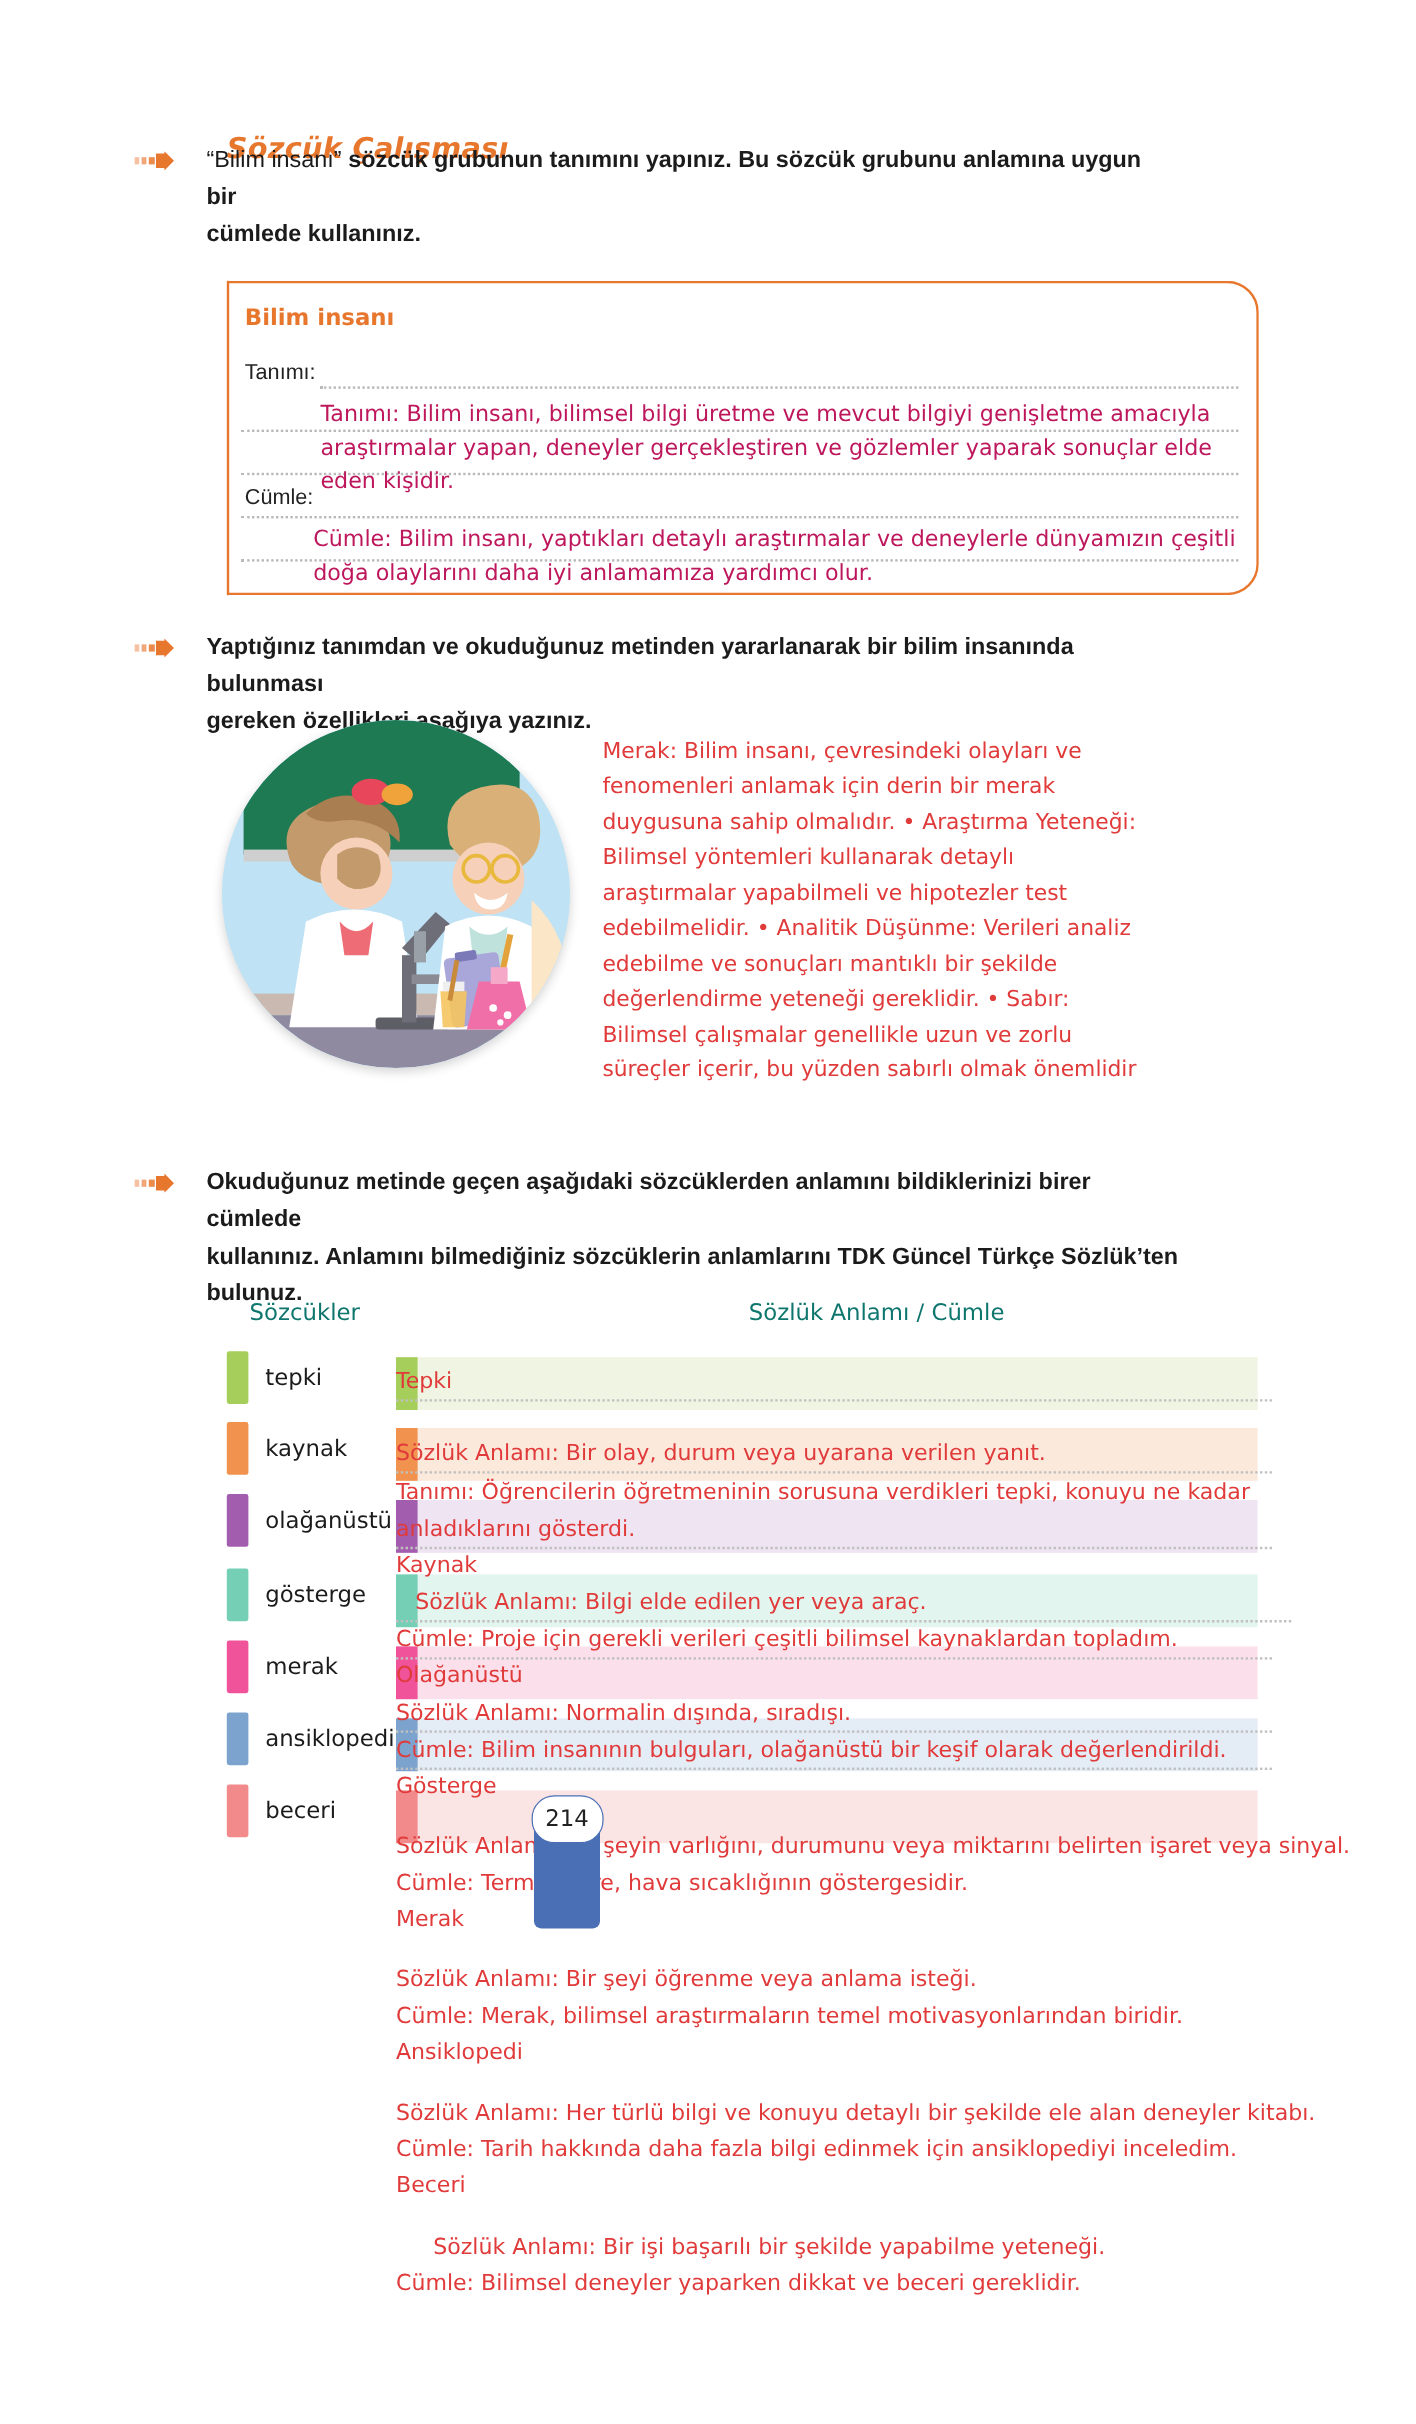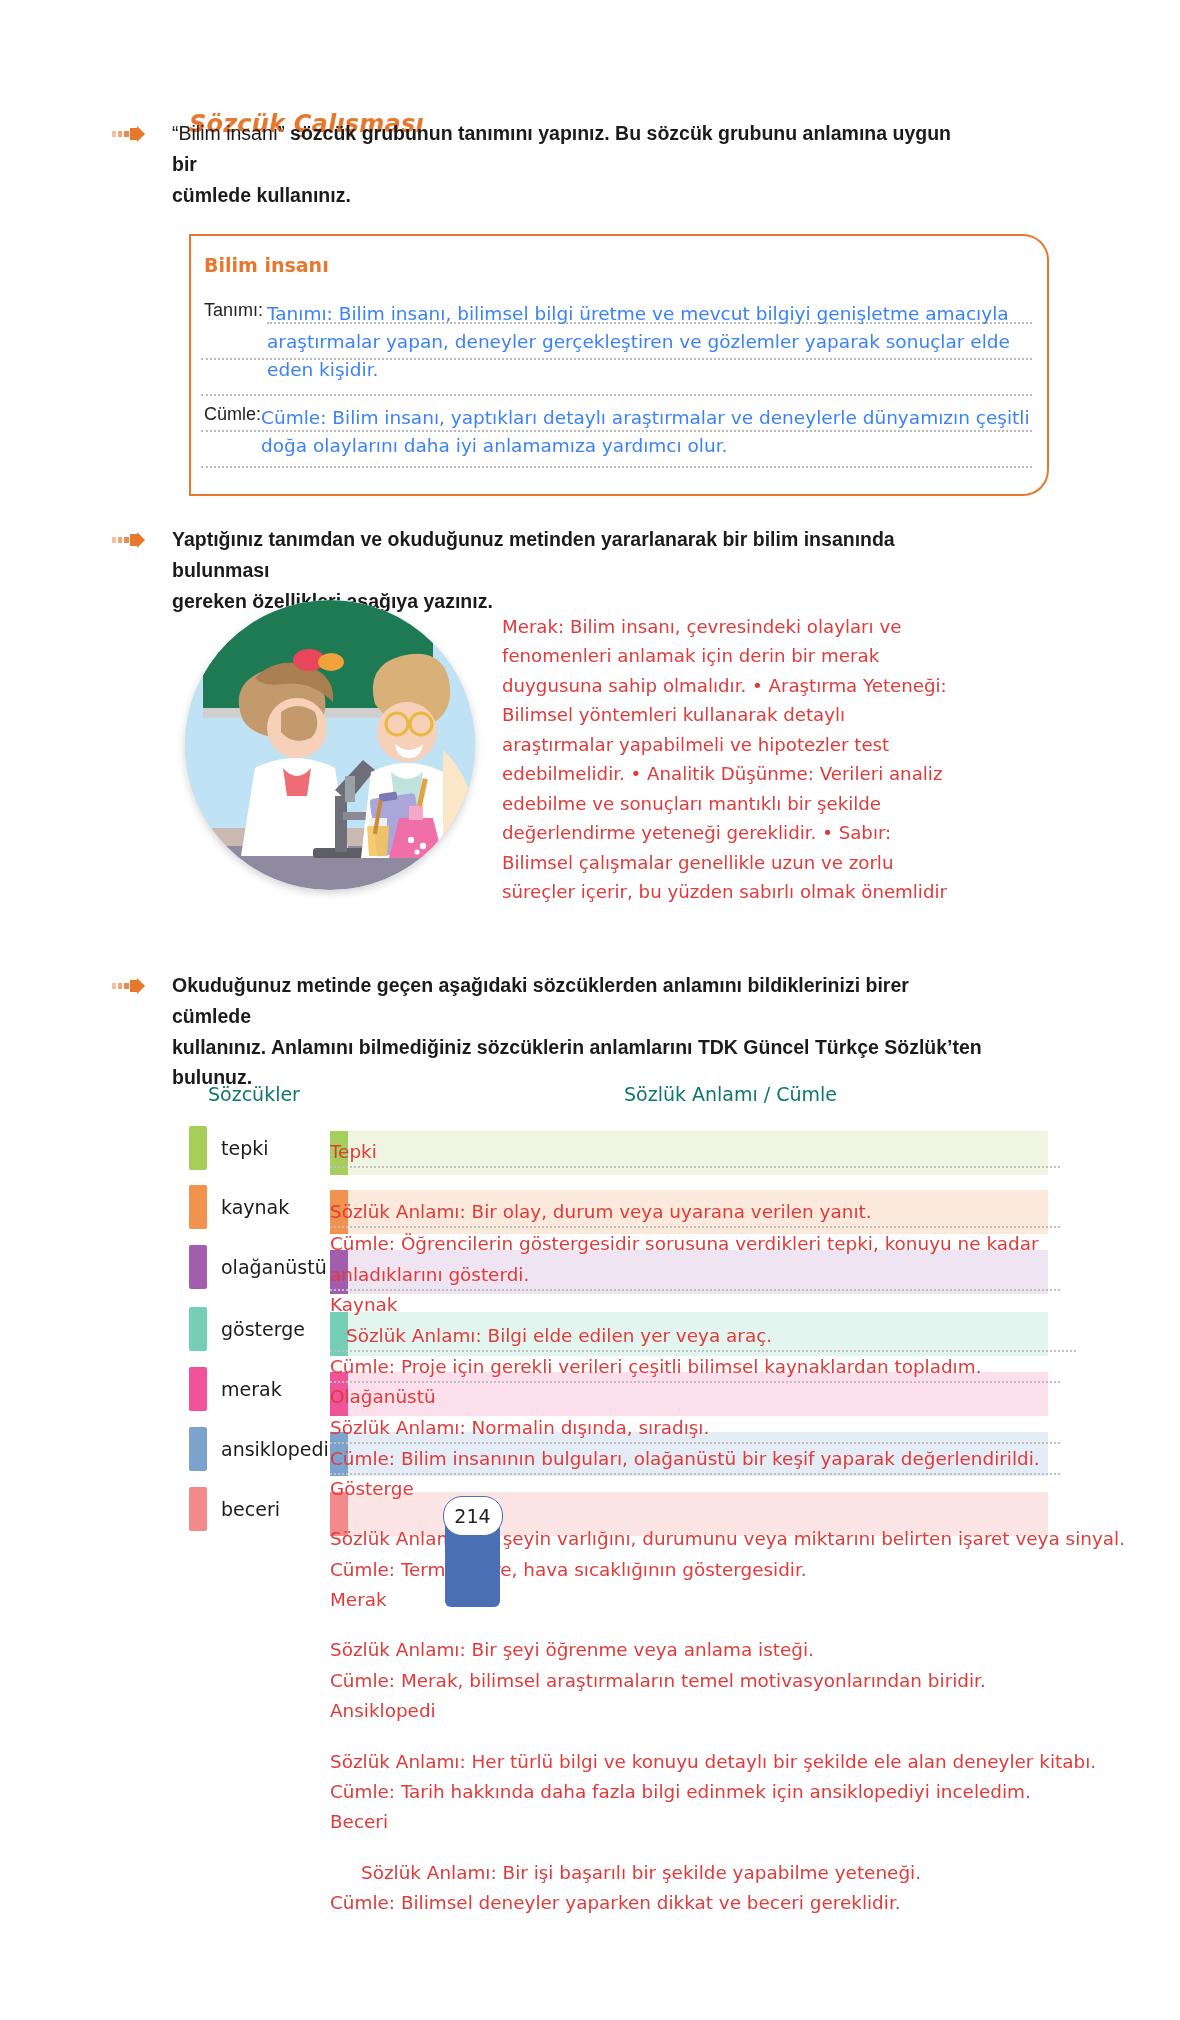--- a/index.html
+++ b/index.html
@@ -58,23 +58,23 @@
     position:absolute;font-size:18px;color:#222;
     font-family:"Liberation Sans", sans-serif;
   }
   .dot-line{
     position:absolute;
     border-bottom:2px dotted #b9b9b9;
     height:0;
   }
   .ans{
     position:absolute;
-    color:#3b82f6;
-    font-family:"DejaVu Sans", sans-serif;
-    font-size:18.5px;line-height:1.52;
+    color:#be185d;
+    font-family:"DejaVu Sans", sans-serif;
+    font-size:18.5px;line-height:1.52;margin-top:32px;
   }
 
   
   .illo{
     position:absolute;left:185px;top:600px;
     width:290px;height:290px;
     border-radius:50%;
     overflow:hidden;
     box-shadow:0 3px 9px rgba(0,0,0,.18);
     background:#bfe3f5;
@@ -314,28 +314,28 @@
     <div class="swatch" id="w5" style="background: rgb(123, 163, 205);"></div>
     <div class="wordlabel">ansiklopedi</div>
   </div>
   <div class="wordrow" style="top:1492px;">
     <div class="swatch" id="w6" style="background: rgb(242, 137, 138);"></div>
     <div class="wordlabel">beceri</div>
   </div>
 
   <div class="ansline dotted" style="top:1138px;">Tepki</div>
   <div class="ansline dotted" style="top:1198px;">Sözlük Anlamı: Bir olay, durum veya uyarana verilen yanıt.</div>
-  <div class="ansline" style="top:1230px;">Cümle: Öğrencilerin göstergesidir sorusuna verdikleri tepki, konuyu ne kadar</div>
+  <div class="ansline" style="top:1230px;">Tanımı: Öğrencilerin öğretmeninin sorusuna verdikleri tepki, konuyu ne kadar</div>
   <div class="ansline dotted" style="top:1261px;">anladıklarını gösterdi.</div>
   <div class="ansline" style="top:1291px;">Kaynak</div>
   <div class="ansline dotted" style="top:1322px;padding-left:16px;">Sözlük Anlamı: Bilgi elde edilen yer veya araç.</div>
   <div class="ansline dotted" style="top:1353px;">Cümle: Proje için gerekli verileri çeşitli bilimsel kaynaklardan topladım.</div>
   <div class="ansline" style="top:1383px;">Olağanüstü</div>
   <div class="ansline dotted" style="top:1414px;">Sözlük Anlamı: Normalin dışında, sıradışı.</div>
-  <div class="ansline dotted" style="top:1445px;">Cümle: Bilim insanının bulguları, olağanüstü bir keşif yaparak değerlendirildi.</div>
+  <div class="ansline dotted" style="top:1445px;">Cümle: Bilim insanının bulguları, olağanüstü bir keşif olarak değerlendirildi.</div>
   <div class="ansline" style="top:1475px;">Gösterge</div>
   <div class="ansline" style="top:1525px;">Sözlük Anlamı: Bir şeyin varlığını, durumunu veya miktarını belirten işaret veya sinyal.</div>
   <div class="ansline" style="top:1556px;">Cümle: Termometre, hava sıcaklığının göstergesidir.</div>
   <div class="ansline" style="top:1586px;">Merak</div>
   <div class="ansline" style="top:1636px;">Sözlük Anlamı: Bir şeyi öğrenme veya anlama isteği.</div>
   <div class="ansline" style="top:1667px;">Cümle: Merak, bilimsel araştırmaların temel motivasyonlarından biridir.</div>
   <div class="ansline" style="top:1697px;">Ansiklopedi</div>
   <div class="ansline" style="top:1748px;">Sözlük Anlamı: Her türlü bilgi ve konuyu detaylı bir şekilde ele alan deneyler kitabı.</div>
   <div class="ansline" style="top:1778px;">Cümle: Tarih hakkında daha fazla bilgi edinmek için ansiklopediyi inceledim.</div>
   <div class="ansline" style="top:1808px;">Beceri</div>

